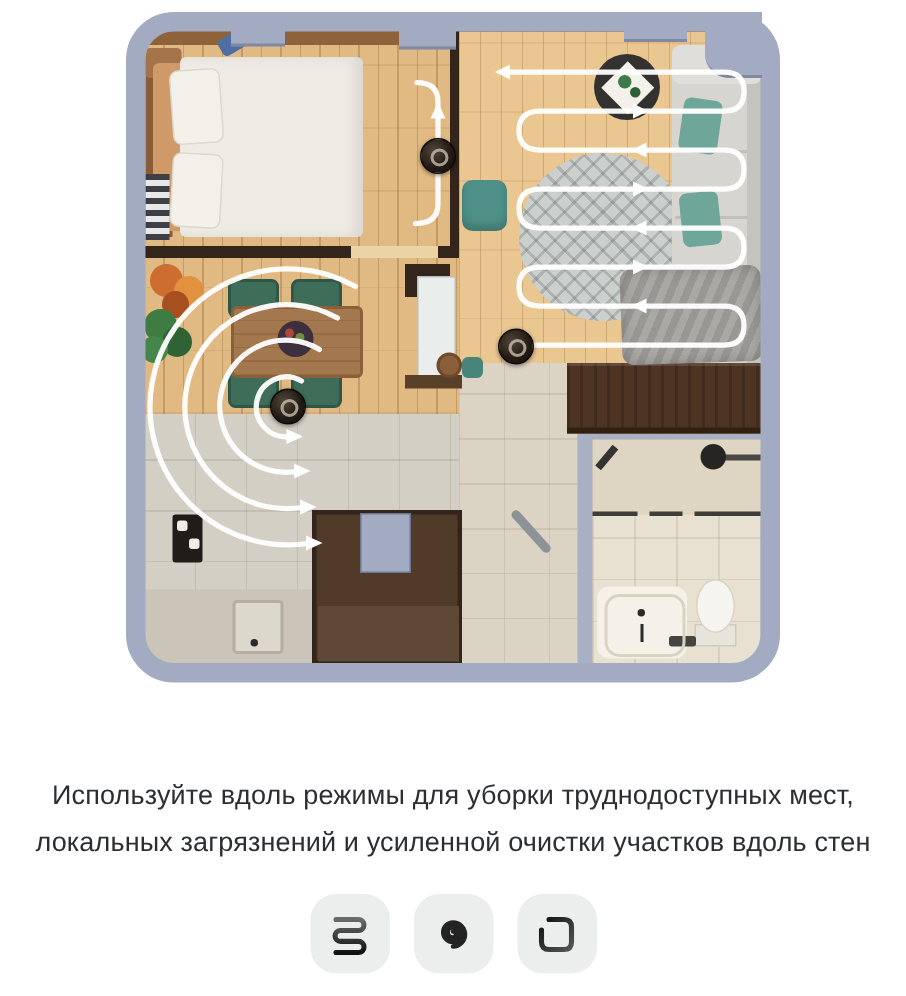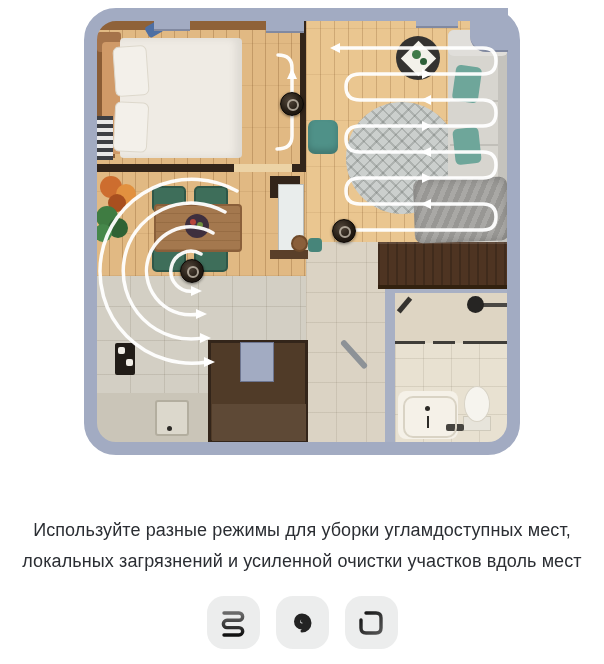--- a/index.html
+++ b/index.html
@@ -184,22 +184,22 @@
       </div>
     <div class="robot" style="left:96px;top:251px;">
         <i></i>
       </div>
     <div class="robot" style="left:248px;top:211px;">
         <i></i>
       </div>
   </div>
 
   <div class="subtitle">
-    <span>Используйте разные режимы для уборки углам­доступных мест,</span><br>
-    <span>локальных загрязнений и усиленной очистки участков вдоль мест</span>
+    <span>Используйте вдоль режимы для уборки трудно­доступных мест,</span><br>
+    <span>локальных загрязнений и усиленной очистки участков вдоль стен</span>
   </div>
 
   <div class="modes">
     <div class="mode-tile">
       <svg width="34" height="34" viewBox="0 0 34 34">
         <defs>
           <linearGradient id="g1" x1="0" y1="0" x2="0" y2="1">
             <stop offset="0" stop-color="#6a6a6a"></stop>
               <stop offset="1" stop-color="#111111"></stop>
           </linearGradient>

